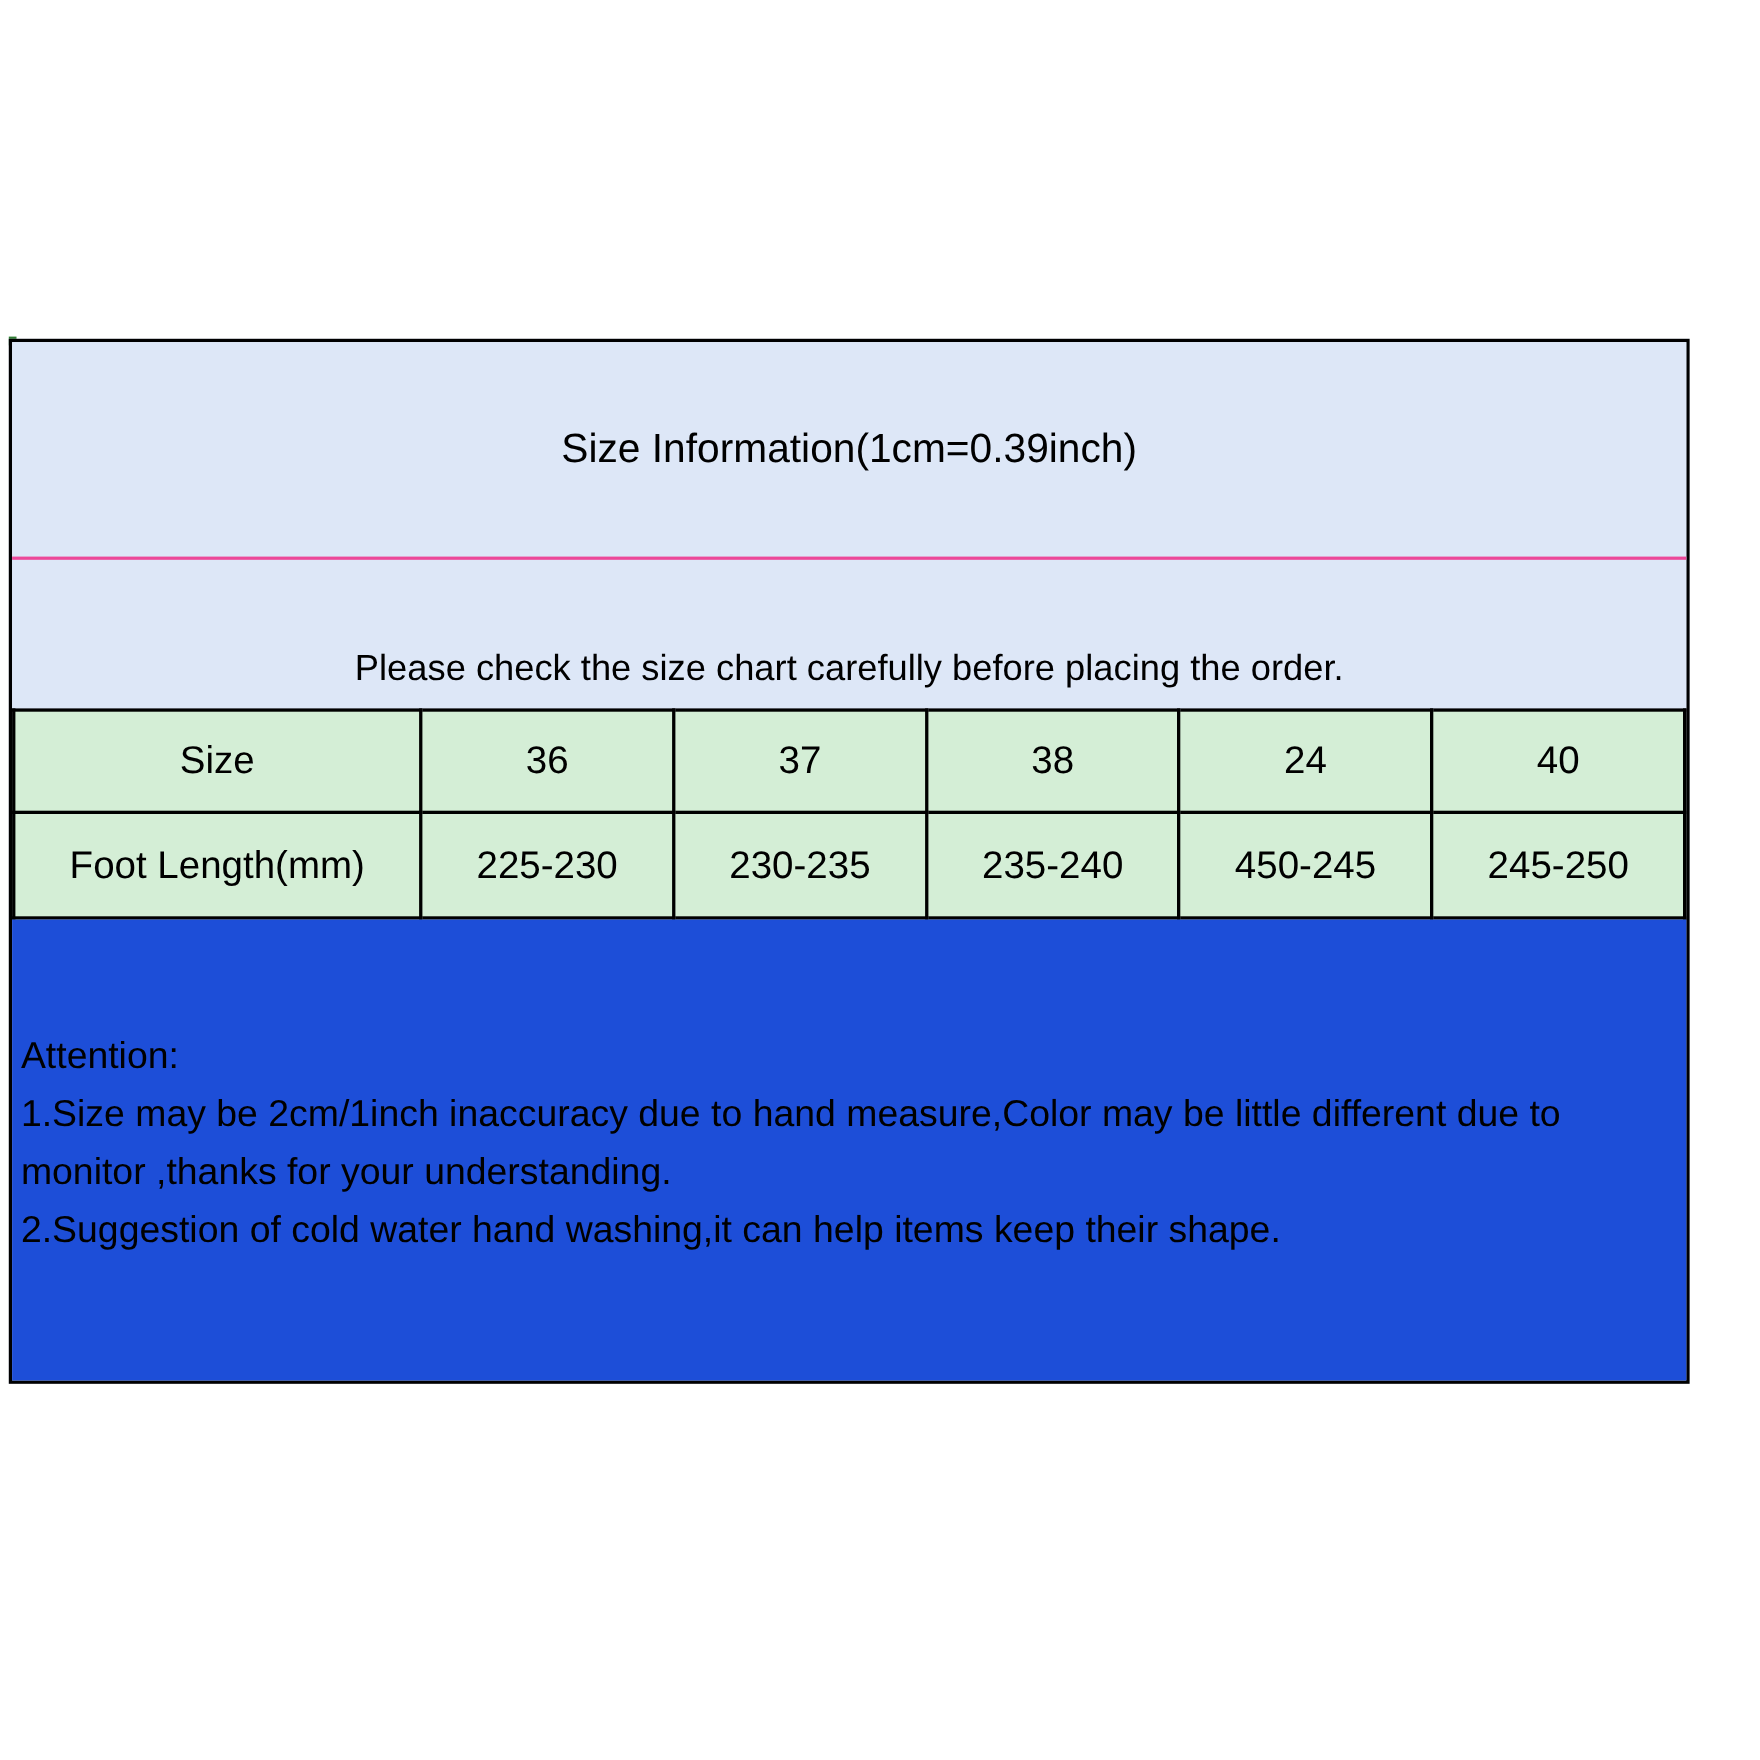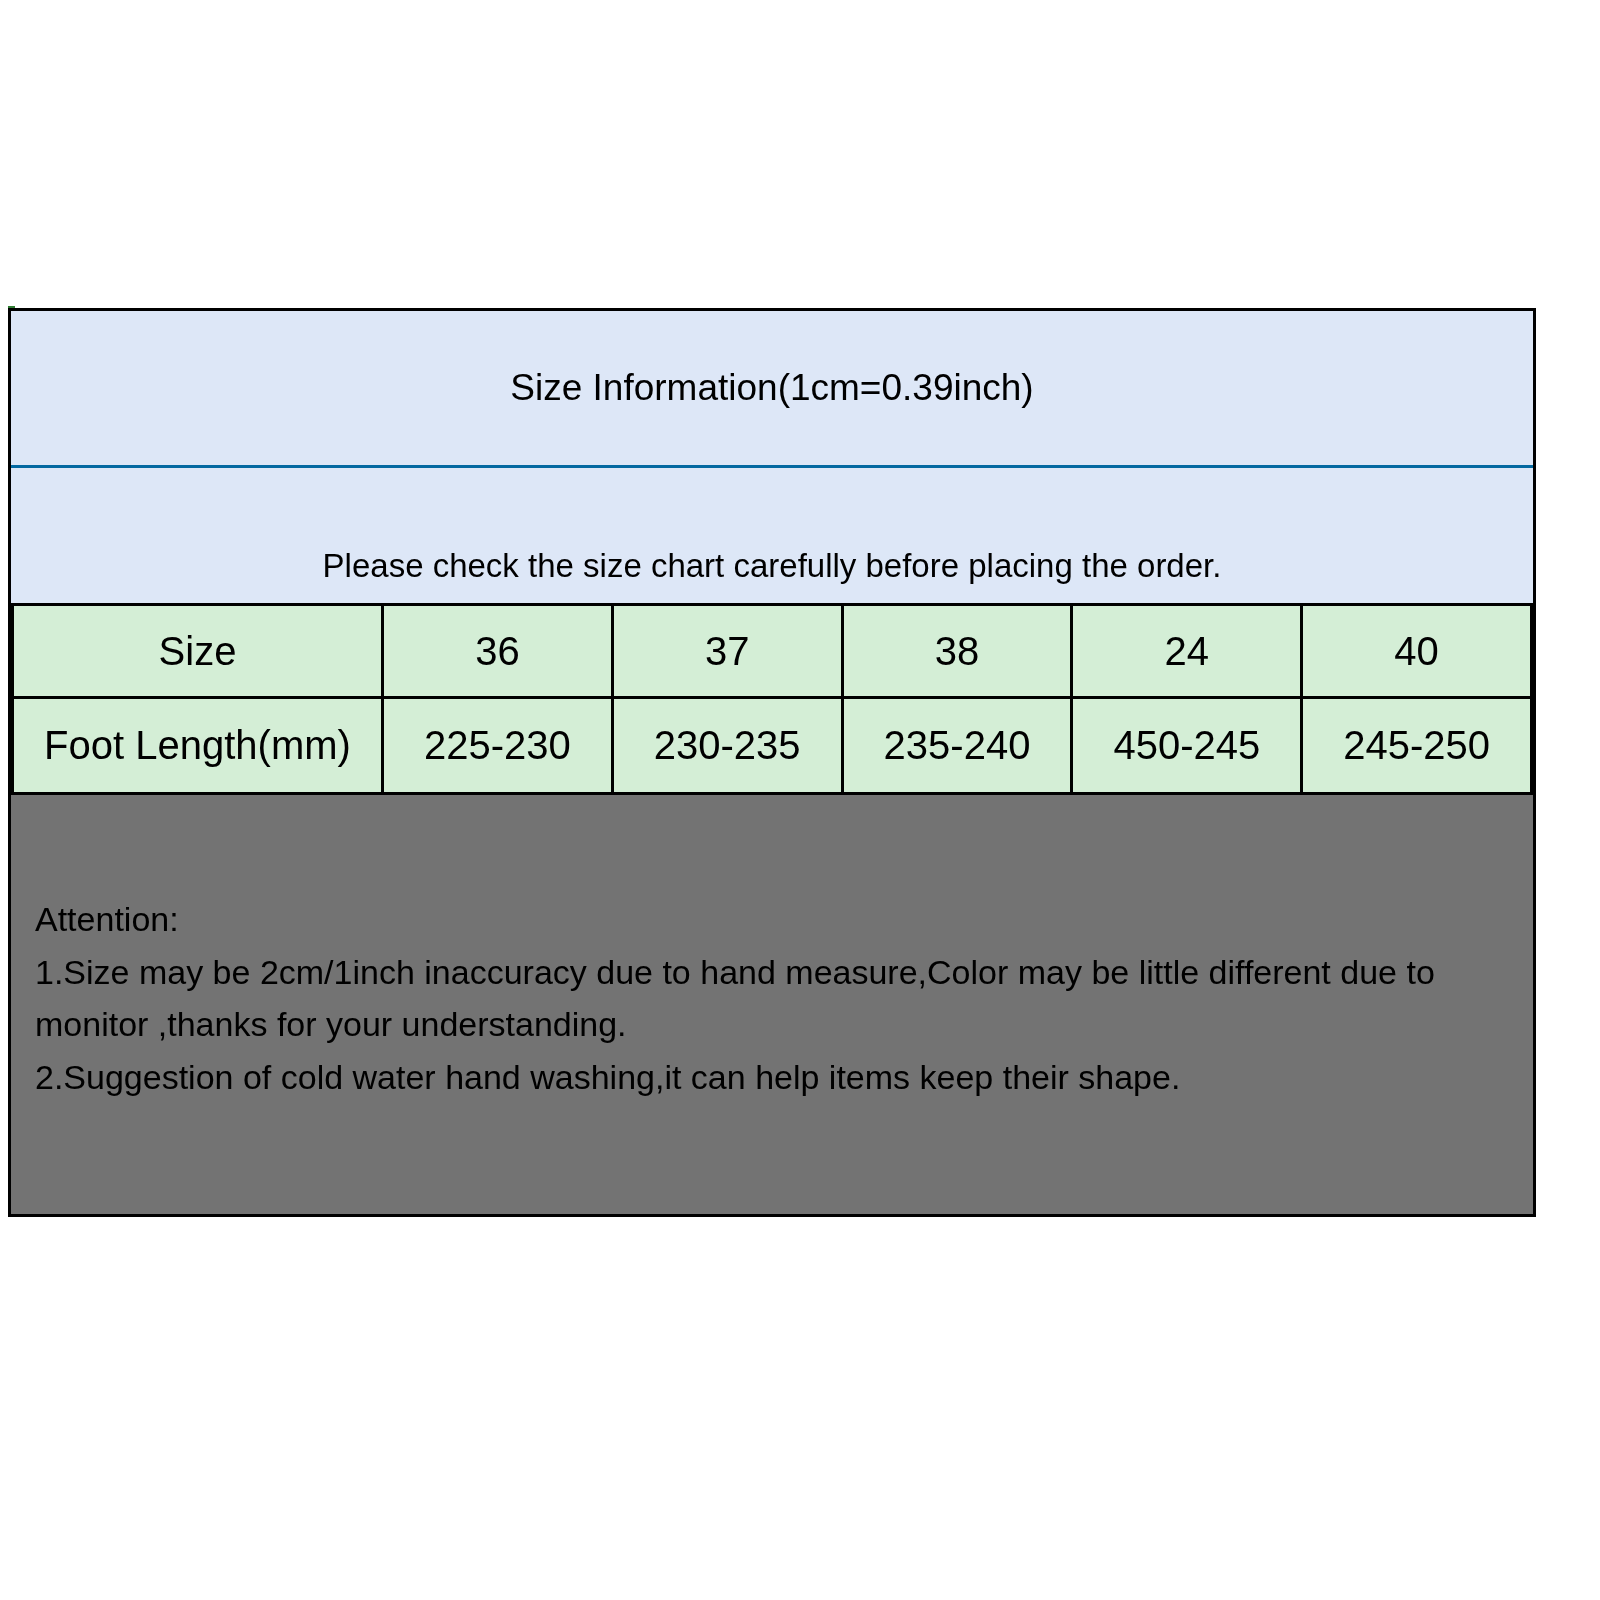--- a/index.html
+++ b/index.html
@@ -22,23 +22,23 @@
     width: 1528px;
     border: 3px solid #000000;
     box-sizing: border-box;
     background: #dde7f7;
   }
   .row {
     display: flex;
     box-sizing: border-box;
   }
   .title-row {
-    height: 157px;
+    height: 198px;
     background: #dde7f7;
-    border-bottom: 3px solid #0369a1;
+    border-bottom: 3px solid #ec4899;
     align-items: center;
     justify-content: center;
   }
   .title-text {
     font-size: 37px;
     line-height: 1.2;
     text-align: center;
     color: #000000;
   }
   .notice-row {
@@ -54,36 +54,36 @@
   }
   table.size-table {
     border-collapse: collapse;
     width: 100%;
     table-layout: fixed;
   }
   table.size-table td {
     border: 3px solid #000000;
     background: #d4eed6;
     text-align: center;
-    font-size: 40px;
+    font-size: 35px;
     color: #000000;
     height: 96px;
     padding: 0 4px;
     box-sizing: border-box;
     white-space: nowrap;
   }
   table.size-table td.label-cell {
     width: 370px;
   }
   table.size-table tr.header-row td {
     height: 93px;
   }
   .attention-block {
-    background: #737373;
-    padding: 98px 8px 110px 24px;
+    background: #1d4ed8;
+    padding: 98px 8px 110px 8px;
     box-sizing: border-box;
   }
   .attention-line {
     font-size: 34px;
     line-height: 1.55;
     color: #000000;
     white-space: pre-wrap;
   }
   .green-tick {
     position: absolute;

